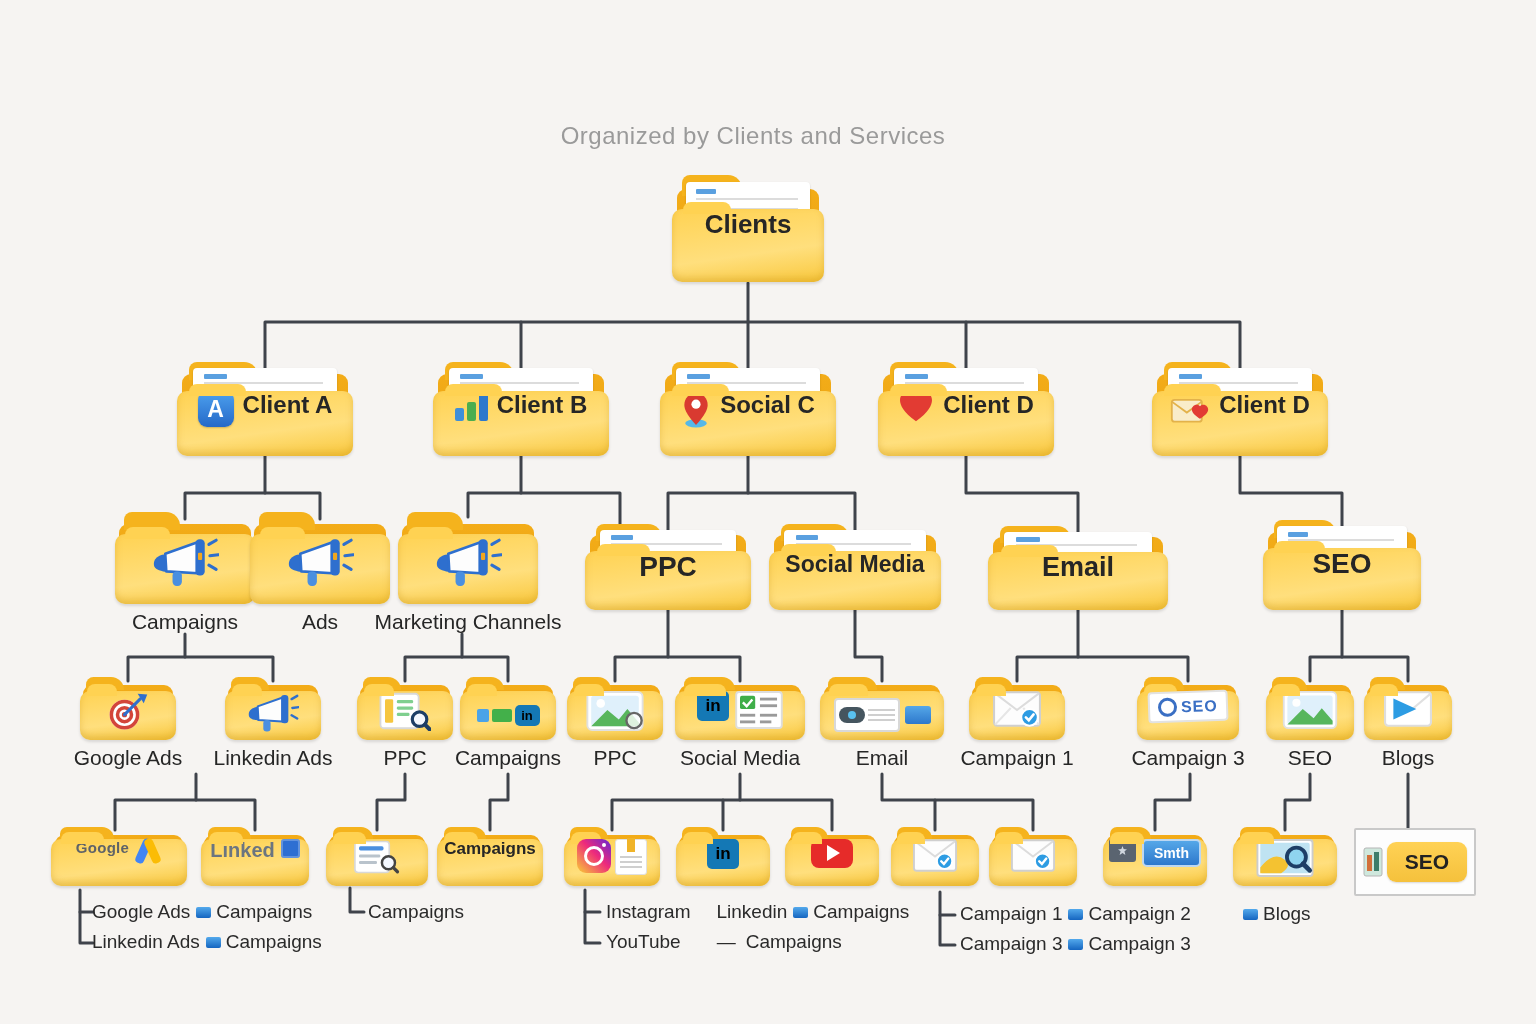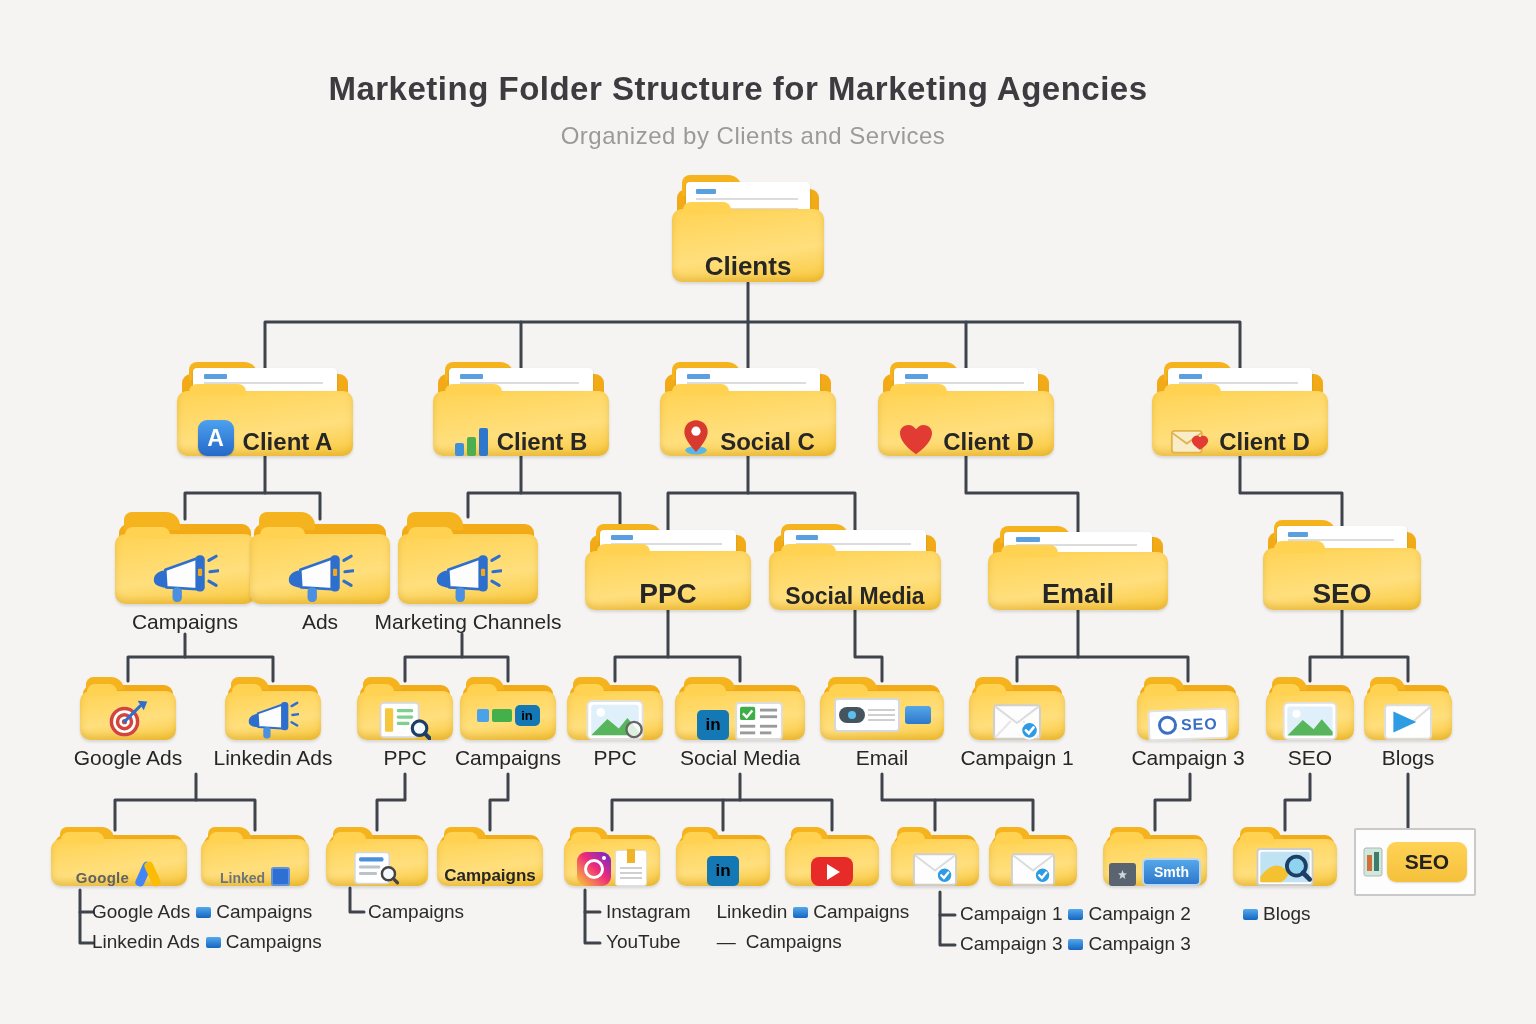--- a/index.html
+++ b/index.html
@@ -7,21 +7,21 @@
   .title{position:absolute;left:0;right:60px;top:70px;text-align:center;font-size:33px;font-weight:bold;color:#3b3b40;letter-spacing:.5px;}
   .subtitle{position:absolute;left:0;right:30px;top:122px;text-align:center;font-size:24px;color:#9a9a9a;letter-spacing:.5px;}
   svg.wires{position:absolute;left:0;top:0;}
   
   .folder{position:absolute;}
   .fb{position:absolute;left:3%;right:3%;top:9%;bottom:4%;background:linear-gradient(#f3ac18,#eaa312);border-radius:9px;}
   .fb::before{content:"";position:absolute;top:-16%;left:4%;width:42%;height:24%;background:#f5b31d;border-radius:8px 14px 0 0;}
   .fp{position:absolute;left:9%;right:9%;top:2%;height:50%;background:#fff;border-radius:4px;box-shadow:0 1px 2px rgba(0,0,0,.18);}
   .fp::before{content:"";position:absolute;left:8%;top:14%;width:16%;height:5px;background:#5aa0e0;border-radius:1px;}
   .fp::after{content:"";position:absolute;left:8%;right:10%;top:32%;height:48%;background:repeating-linear-gradient(#dcdcdc 0 2px,transparent 2px 10px);}
-  .ff{position:absolute;left:0;right:0;bottom:0;height:72%;background:linear-gradient(172deg,#ffd252,#ffdf7d 60%,#f9c83d);border-radius:10px;display:flex;align-items:flex-end;justify-content:center;gap:9px;box-shadow:inset 0 -4px 7px rgba(186,128,0,.28),0 2px 3px rgba(0,0,0,.12);}
+  .ff{position:absolute;left:0;right:0;bottom:0;height:72%;background:linear-gradient(172deg,#ffd252,#ffdf7d 60%,#f9c83d);border-radius:10px;display:flex;align-items:flex-start;justify-content:center;gap:9px;box-shadow:inset 0 -4px 7px rgba(186,128,0,.28),0 2px 3px rgba(0,0,0,.12);}
   .ff::before{content:"";position:absolute;top:-7px;left:7%;width:32%;height:12px;background:#ffd252;border-radius:8px 8px 0 0;}
   .f-label{font-weight:bold;color:#262626;white-space:nowrap;position:relative;}
   .sub-label{position:absolute;top:calc(100% + 6px);left:50%;transform:translateX(-50%);white-space:nowrap;font-size:21px;color:#262626;}
   
   .chat-a{width:36px;height:36px;background:linear-gradient(#4da1ef,#2569c8);border-radius:9px;color:#fff;font-weight:bold;font-size:23px;display:flex;align-items:center;justify-content:center;box-shadow:0 1px 2px rgba(0,0,0,.2);}
   .bars{display:flex;align-items:flex-end;gap:3px;height:30px;}
   .bars i{display:block;width:9px;border-radius:2px;}
   .bars .b1{height:13px;background:#3f8fd9;}
   .bars .b2{height:19px;background:#4cae4f;}
   .bars .b3{height:28px;background:#2d78cc;}
@@ -43,21 +43,21 @@
   .minidoc{width:30px;height:34px;background:#fff;border:1px solid #e0e0e0;border-radius:3px;position:relative;}
   .minidoc::before{content:"";position:absolute;top:-2px;left:11px;width:8px;height:14px;background:#f0b429;}
   .minidoc::after{content:"";position:absolute;left:4px;right:4px;top:16px;height:14px;background:repeating-linear-gradient(#cfcfcf 0 2px,transparent 2px 5px);}
   .yt{width:42px;height:29px;background:#e62b29;border-radius:8px;display:flex;align-items:center;justify-content:center;}
   .yt::before{content:"";border-left:13px solid #fff;border-top:8px solid transparent;border-bottom:8px solid transparent;margin-left:3px;}
   .google-word{font-size:15px;color:#5f6368;font-weight:bold;letter-spacing:.3px;}
   .ads-mark{position:relative;width:28px;height:24px;}
   .ads-mark i{position:absolute;display:block;width:9px;height:26px;border-radius:4px;top:-1px;}
   .ads-mark .m1{left:5px;background:#4285f4;transform:rotate(24deg);}
   .ads-mark .m2{left:14px;background:#fbbc05;transform:rotate(-24deg);}
-  .linked-word{font-size:14px;color:#6b7580;font-weight:bold;margin-top:32px;}
+  .linked-word{font-size:20px;color:#6b7580;font-weight:bold;}
   .sq-badge{display:block;width:19px;height:19px;background:#2d6fd2;border-radius:3px;box-shadow:inset 0 0 0 2px rgba(255,255,255,.25);}
   .seo-doc{background:#fff;border:2px solid #e2e2e2;border-radius:4px;padding:4px 8px;display:flex;align-items:center;gap:4px;transform:rotate(-2deg);}
   .seo-ring{display:block;width:13px;height:13px;border:3px solid #3a6fc4;border-radius:50%;}
   .seo-doc b{color:#3a6fc4;font-size:16px;letter-spacing:1px;}
   .cam-dark{width:27px;height:23px;background:#5a6470;border-radius:3px;display:flex;align-items:center;justify-content:center;}
   .star{display:block;width:9px;height:9px;background:#cfd6de;clip-path:polygon(50% 0,63% 35%,100% 38%,72% 60%,82% 100%,50% 78%,18% 100%,28% 60%,0 38%,37% 35%);}
   .smth-btn{background:linear-gradient(#55a7e8,#2d78cc);color:#fff;font-weight:bold;font-size:14px;padding:4px 10px;border-radius:5px;border:2px solid #bcd7f2;margin-left:-6px;}
   
   .seocard{position:absolute;background:#fdfdfd;border:2px solid #c9c9c9;display:flex;align-items:center;justify-content:center;gap:4px;border-radius:2px;}
   .seo-tab{background:linear-gradient(#ffd255,#f5c13c);border-radius:9px;padding:8px 18px;font-weight:bold;font-size:21px;color:#222;box-shadow:0 1px 2px rgba(0,0,0,.15);}
@@ -65,21 +65,20 @@
   .leafrow{position:absolute;display:flex;align-items:center;font-size:19px;color:#2a2a2a;white-space:nowrap;}
   .blt{display:inline-block;width:15px;height:11px;border-radius:2px;background:linear-gradient(#53a9ec,#1565c0);margin:0 5px 0 6px;}
   .gap{display:inline-block;width:26px;}
   .dash{margin:0 10px;color:#2a2a2a;}
 </style>
 </head>
 <body>
 
 <div class="canvas">
 
-  <div class="title">Marketing Folder Structure for Marketing Agencies</div>
   <div class="subtitle">Organized by Clients and Services</div>
 
   <svg class="wires" width="1536" height="1024">
     <g fill="none" stroke="#3f434b" stroke-width="3" stroke-linecap="round" stroke-linejoin="round">
       <path d="M748 283 V322"></path>
       <path d="M265 368 V322 H1240 V368"></path>
       <path d="M521 322 V368"></path>
         <path d="M748 322 V368"></path>
         <path d="M966 322 V368"></path>
       <path d="M265 456 V493"></path>

